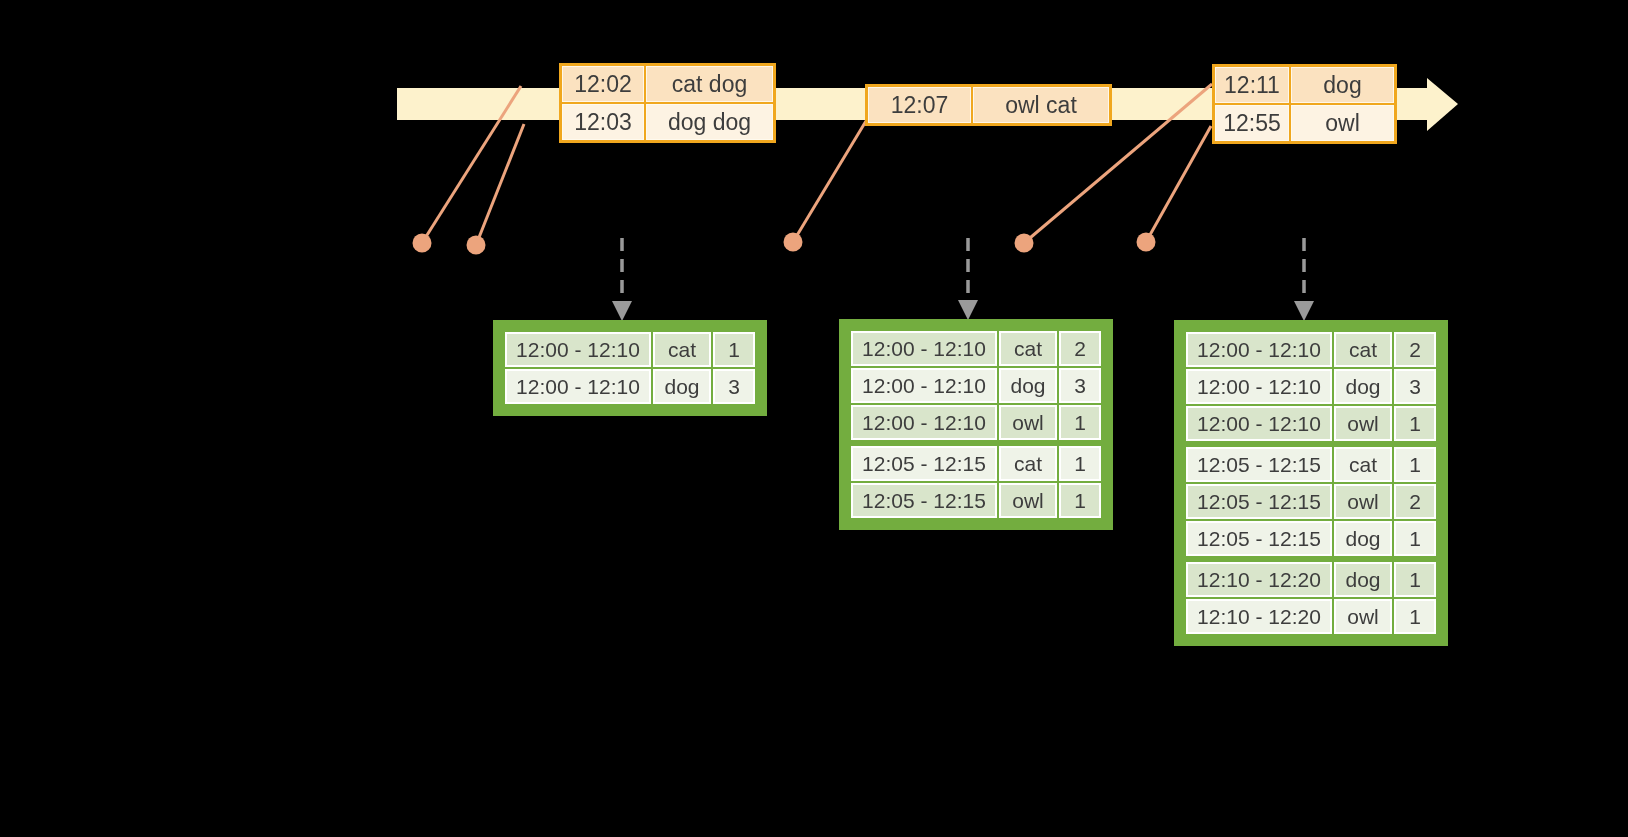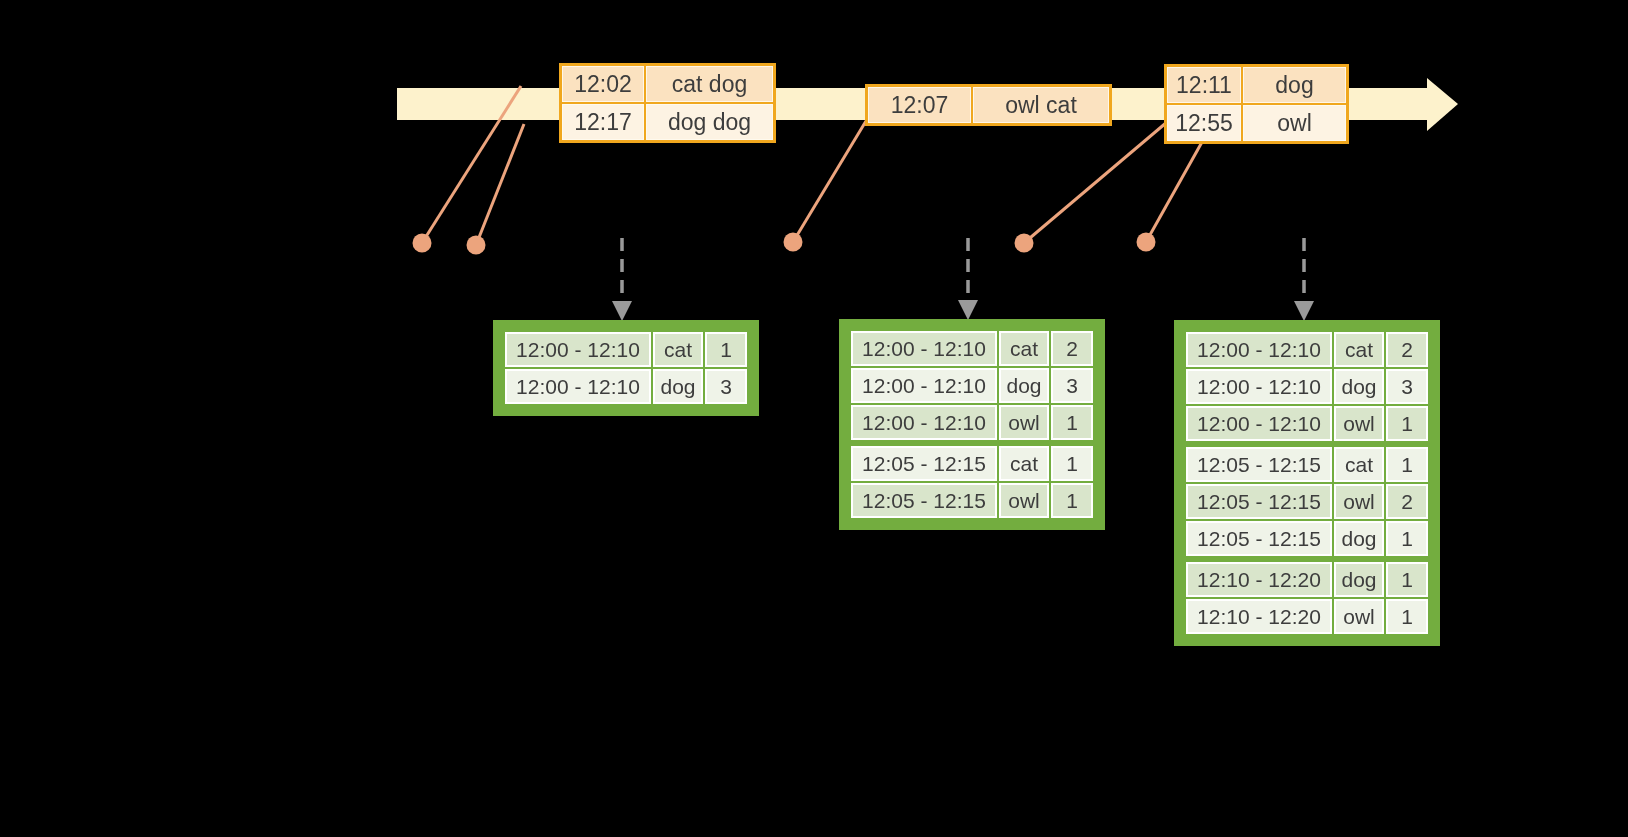--- a/index.html
+++ b/index.html
@@ -30,21 +30,21 @@
   
   .gtable{position:absolute;background:var(--result-border);padding:12px;}
   .grow{display:flex;gap:2px;margin-top:2px;}
   .grow:first-child{margin-top:0;}
   .grow.group-start{margin-top:6px;}
   .gcell{height:35px;box-sizing:border-box;border:2px solid #fff;
     display:flex;align-items:center;justify-content:center;
     color:var(--text);font-size:21px;line-height:1;}
   .gfill-a{background:var(--result-row-a);}
   .gfill-b{background:var(--result-row-b);}
-  .gcell.window{width:146px;} .gcell.word{width:50px;} .gcell.count{width:42px;}
+  .gcell.window{width:146px;} .gcell.word{width:58px;} .gcell.count{width:42px;}
 </style>
 </head>
 <body>
 
 <div class="canvas">
 
   <svg class="overlay" viewBox="0 0 1628 837" xmlns="http://www.w3.org/2000/svg">
 
     <rect class="band" x="397" y="88" width="1030" height="32"></rect>
     <polygon class="band" points="1427,78 1427,131 1458,104"></polygon>
@@ -74,33 +74,33 @@
       <polygon class="trigger-head" points="1294,301 1314,301 1304,321"></polygon>
     </g>
   </svg>
 
   <div class="otable t1" style="left:521px;top:63px;margin-left:38px;">
     <div class="orow">
       <div class="ocell time fill-a">12:02</div>
       <div class="ocell word fill-a">cat dog</div>
     </div>
     <div class="orow">
-      <div class="ocell time fill-b">12:17</div>
+      <div class="ocell time fill-b">12:03</div>
       <div class="ocell word fill-b">dog dog</div>
     </div>
   </div>
 
   <div class="otable t2" style="left:865px;top:84px;">
     <div class="orow">
       <div class="ocell time fill-a">12:07</div>
       <div class="ocell word fill-a">owl cat</div>
     </div>
   </div>
 
-  <div class="otable t3" style="left:1164px;top:64px;">
+  <div class="otable t3" style="left:1212px;top:64px;">
     <div class="orow">
       <div class="ocell time fill-a">12:11</div>
       <div class="ocell word fill-a">dog</div>
     </div>
     <div class="orow">
       <div class="ocell time fill-b">12:55</div>
       <div class="ocell word fill-b">owl</div>
     </div>
   </div>
 

